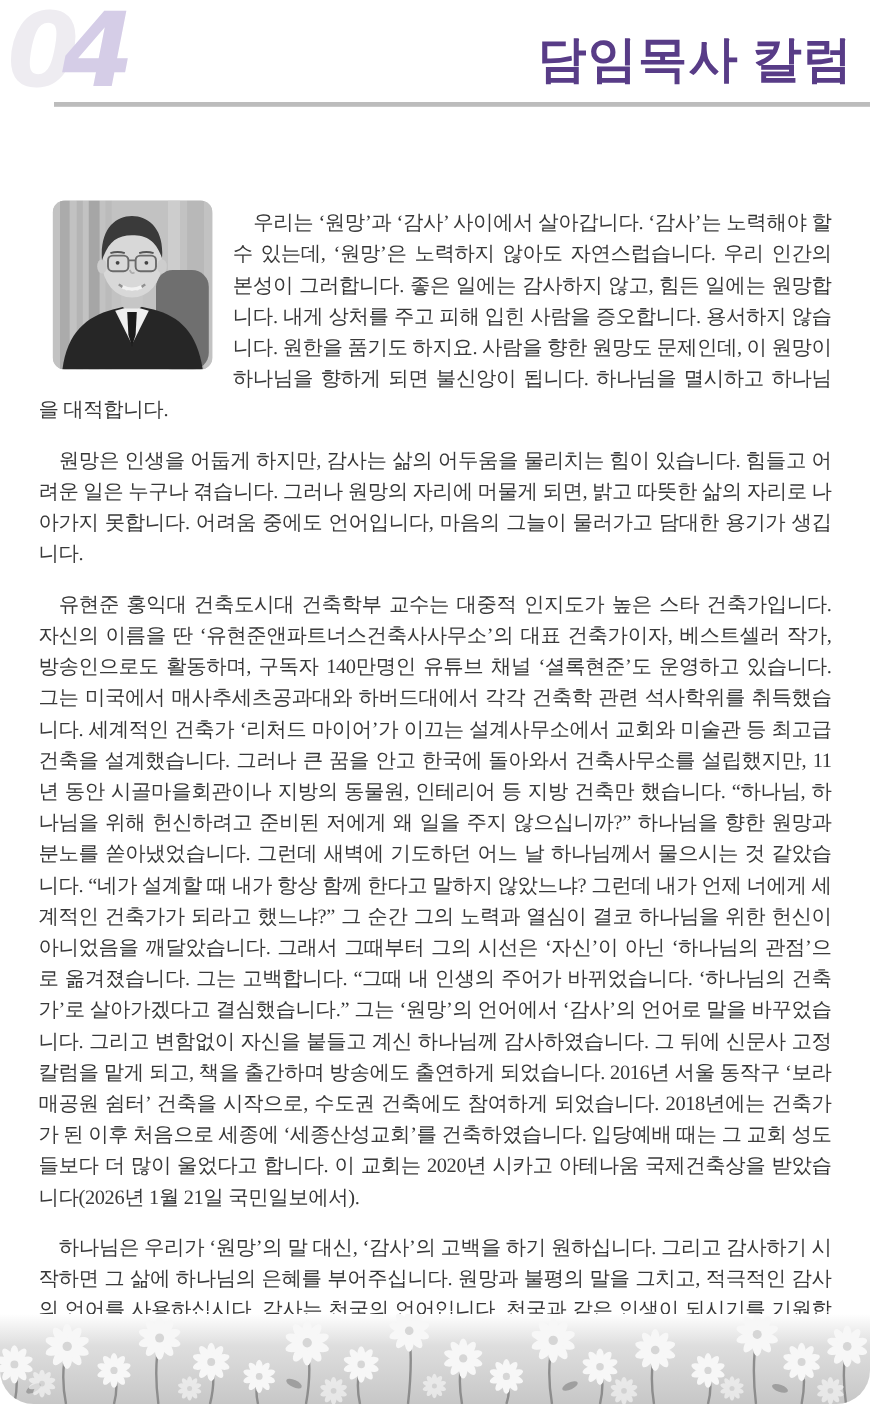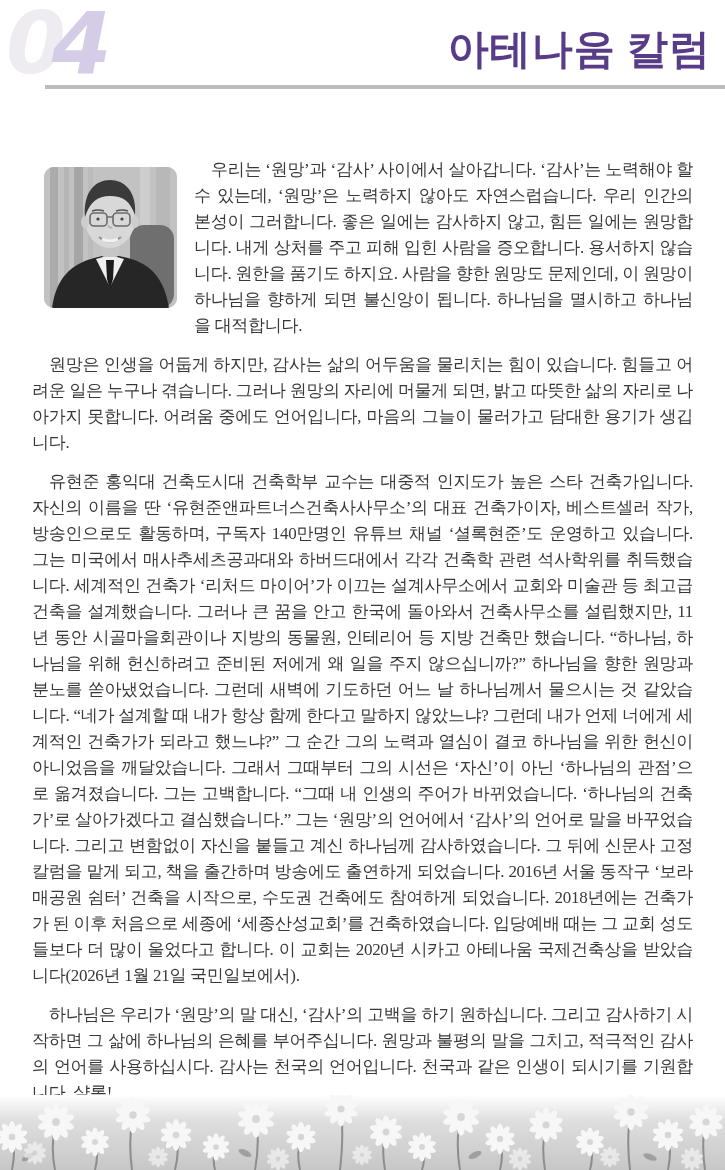--- a/index.html
+++ b/index.html
@@ -1,18 +1,18 @@
 <!DOCTYPE html>
 <html><head>
 <meta charset="utf-8">
 <style>
   html,body { margin:0; padding:0; background:#ffffff; }
   .page {
     position:relative; width:725px; height:1170px; background:#ffffff;
-    overflow:hidden; font-family:"Liberation Serif","DejaVu Serif",serif;
+    overflow:hidden; font-family:"Liberation Serif","DejaVu Serif",serif;border-radius:28px;
   }
 
   
   .pagenum {
     position:absolute; top:0px; left:6px; line-height:1;
     font-family:"DejaVu Sans","Liberation Sans",sans-serif;
     font-style:italic; font-weight:bold; font-size:86px; letter-spacing:-14px;
     user-select:none;
   }
   .pagenum .d0 { color:#eeecf1; }
@@ -35,42 +35,42 @@
     text-align:center; font-family:"Liberation Sans","DejaVu Sans",sans-serif;
     font-size:23px; font-weight:bold; color:#6a3f98; letter-spacing:-0.5px;
   }
 
   
   .article-body {
     position:absolute; top:157px; left:32px; width:661px;
     font-size:17px; line-height:26px; color:#383838; text-align:justify;
     letter-spacing:-0.3px;
   }
-  .article-body p { margin:0 0 13px 0; text-indent:17px; }
+  .article-body p { margin:16px 0 13px 0; text-indent:17px; }
 
   .portrait {
     float:left; width:133px; height:141px; margin:10px 17px 6px 12px;
     border-radius:10px; overflow:hidden; background:#c4c4c4;
   }
   .portrait svg { display:block; }
 
   
   .footer-flowers {
     position:absolute; left:0; bottom:0; width:725px; height:75px;
   }
   .footer-flowers svg { display:block; }
 </style>
 </head>
 <body>
 
 <div class="page">
 
   <div class="pagenum"><span class="d0">0</span><span class="d1">4</span></div>
 
-  <h1 class="section-title">아테나움 칼럼</h1>
+  <h1 class="section-title">담임목사 칼럼</h1>
 
   <div class="header-rule"></div>
 
 
   <div class="article-body">
 
     <div class="portrait">
       <svg width="133" height="141" viewBox="0 0 133 141" xmlns="http://www.w3.org/2000/svg">
         <rect width="133" height="141" fill="#c2c2c2"></rect>
         <rect x="6" y="0" width="8" height="141" fill="#a5a5a5" opacity="0.8"></rect>

